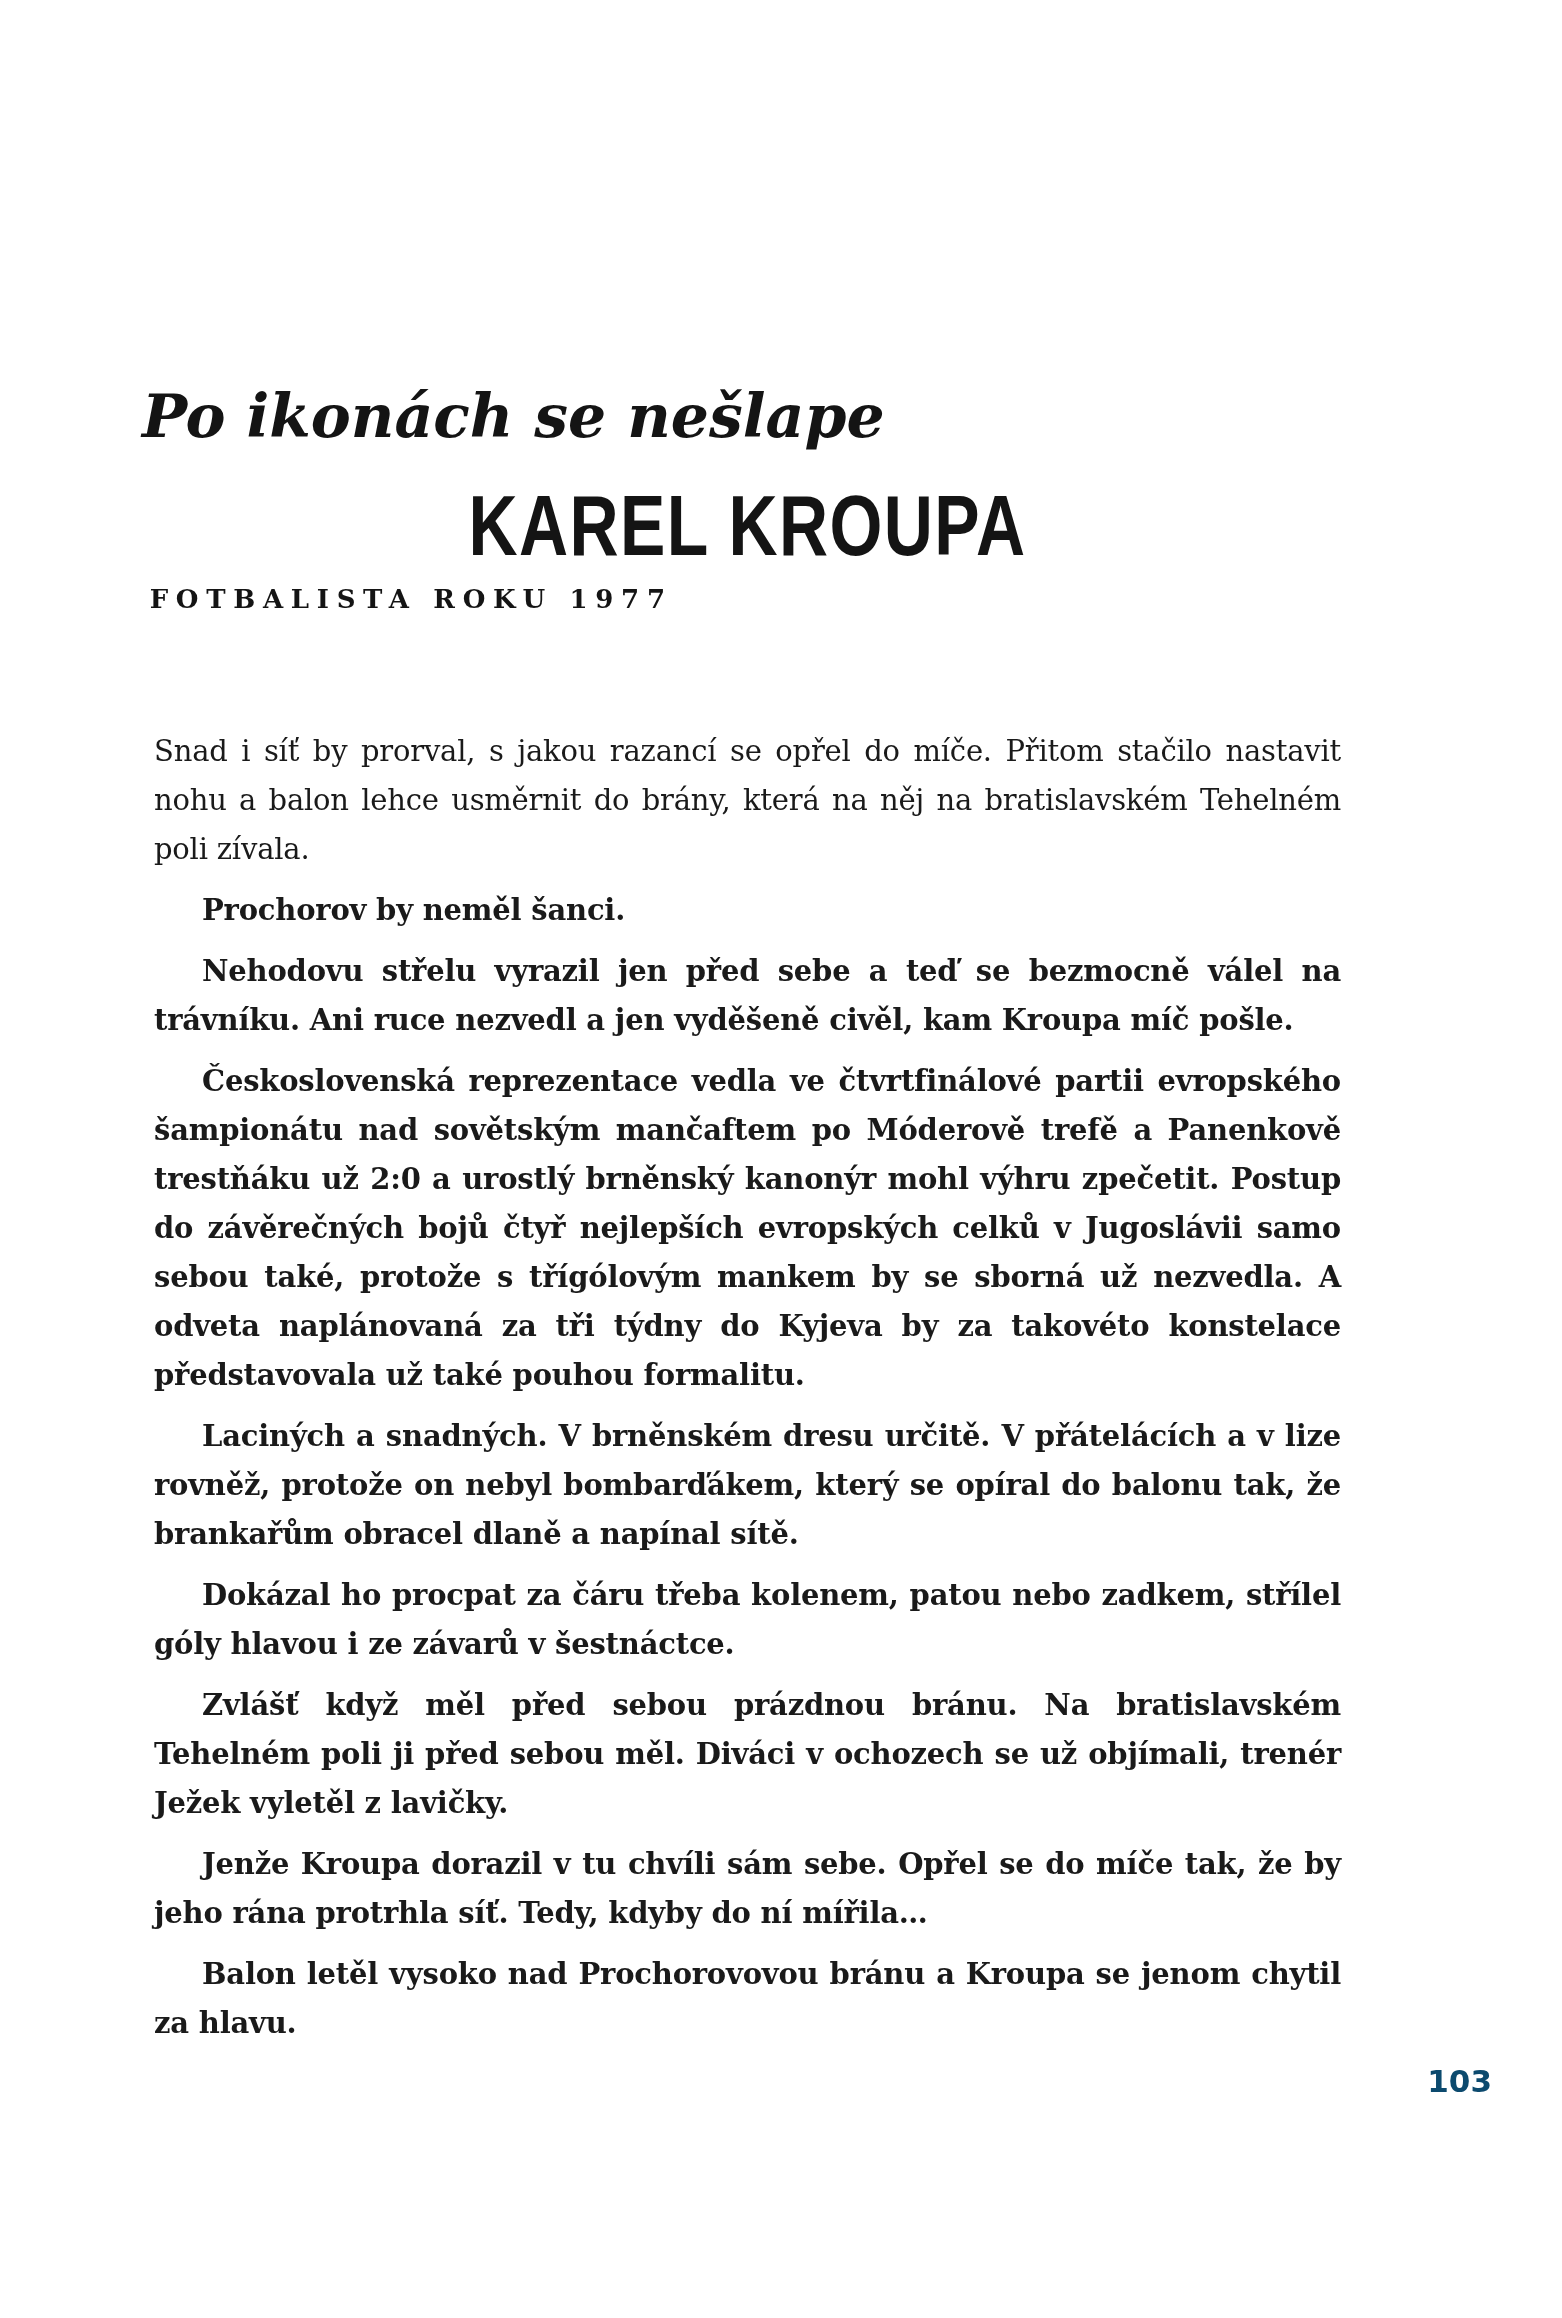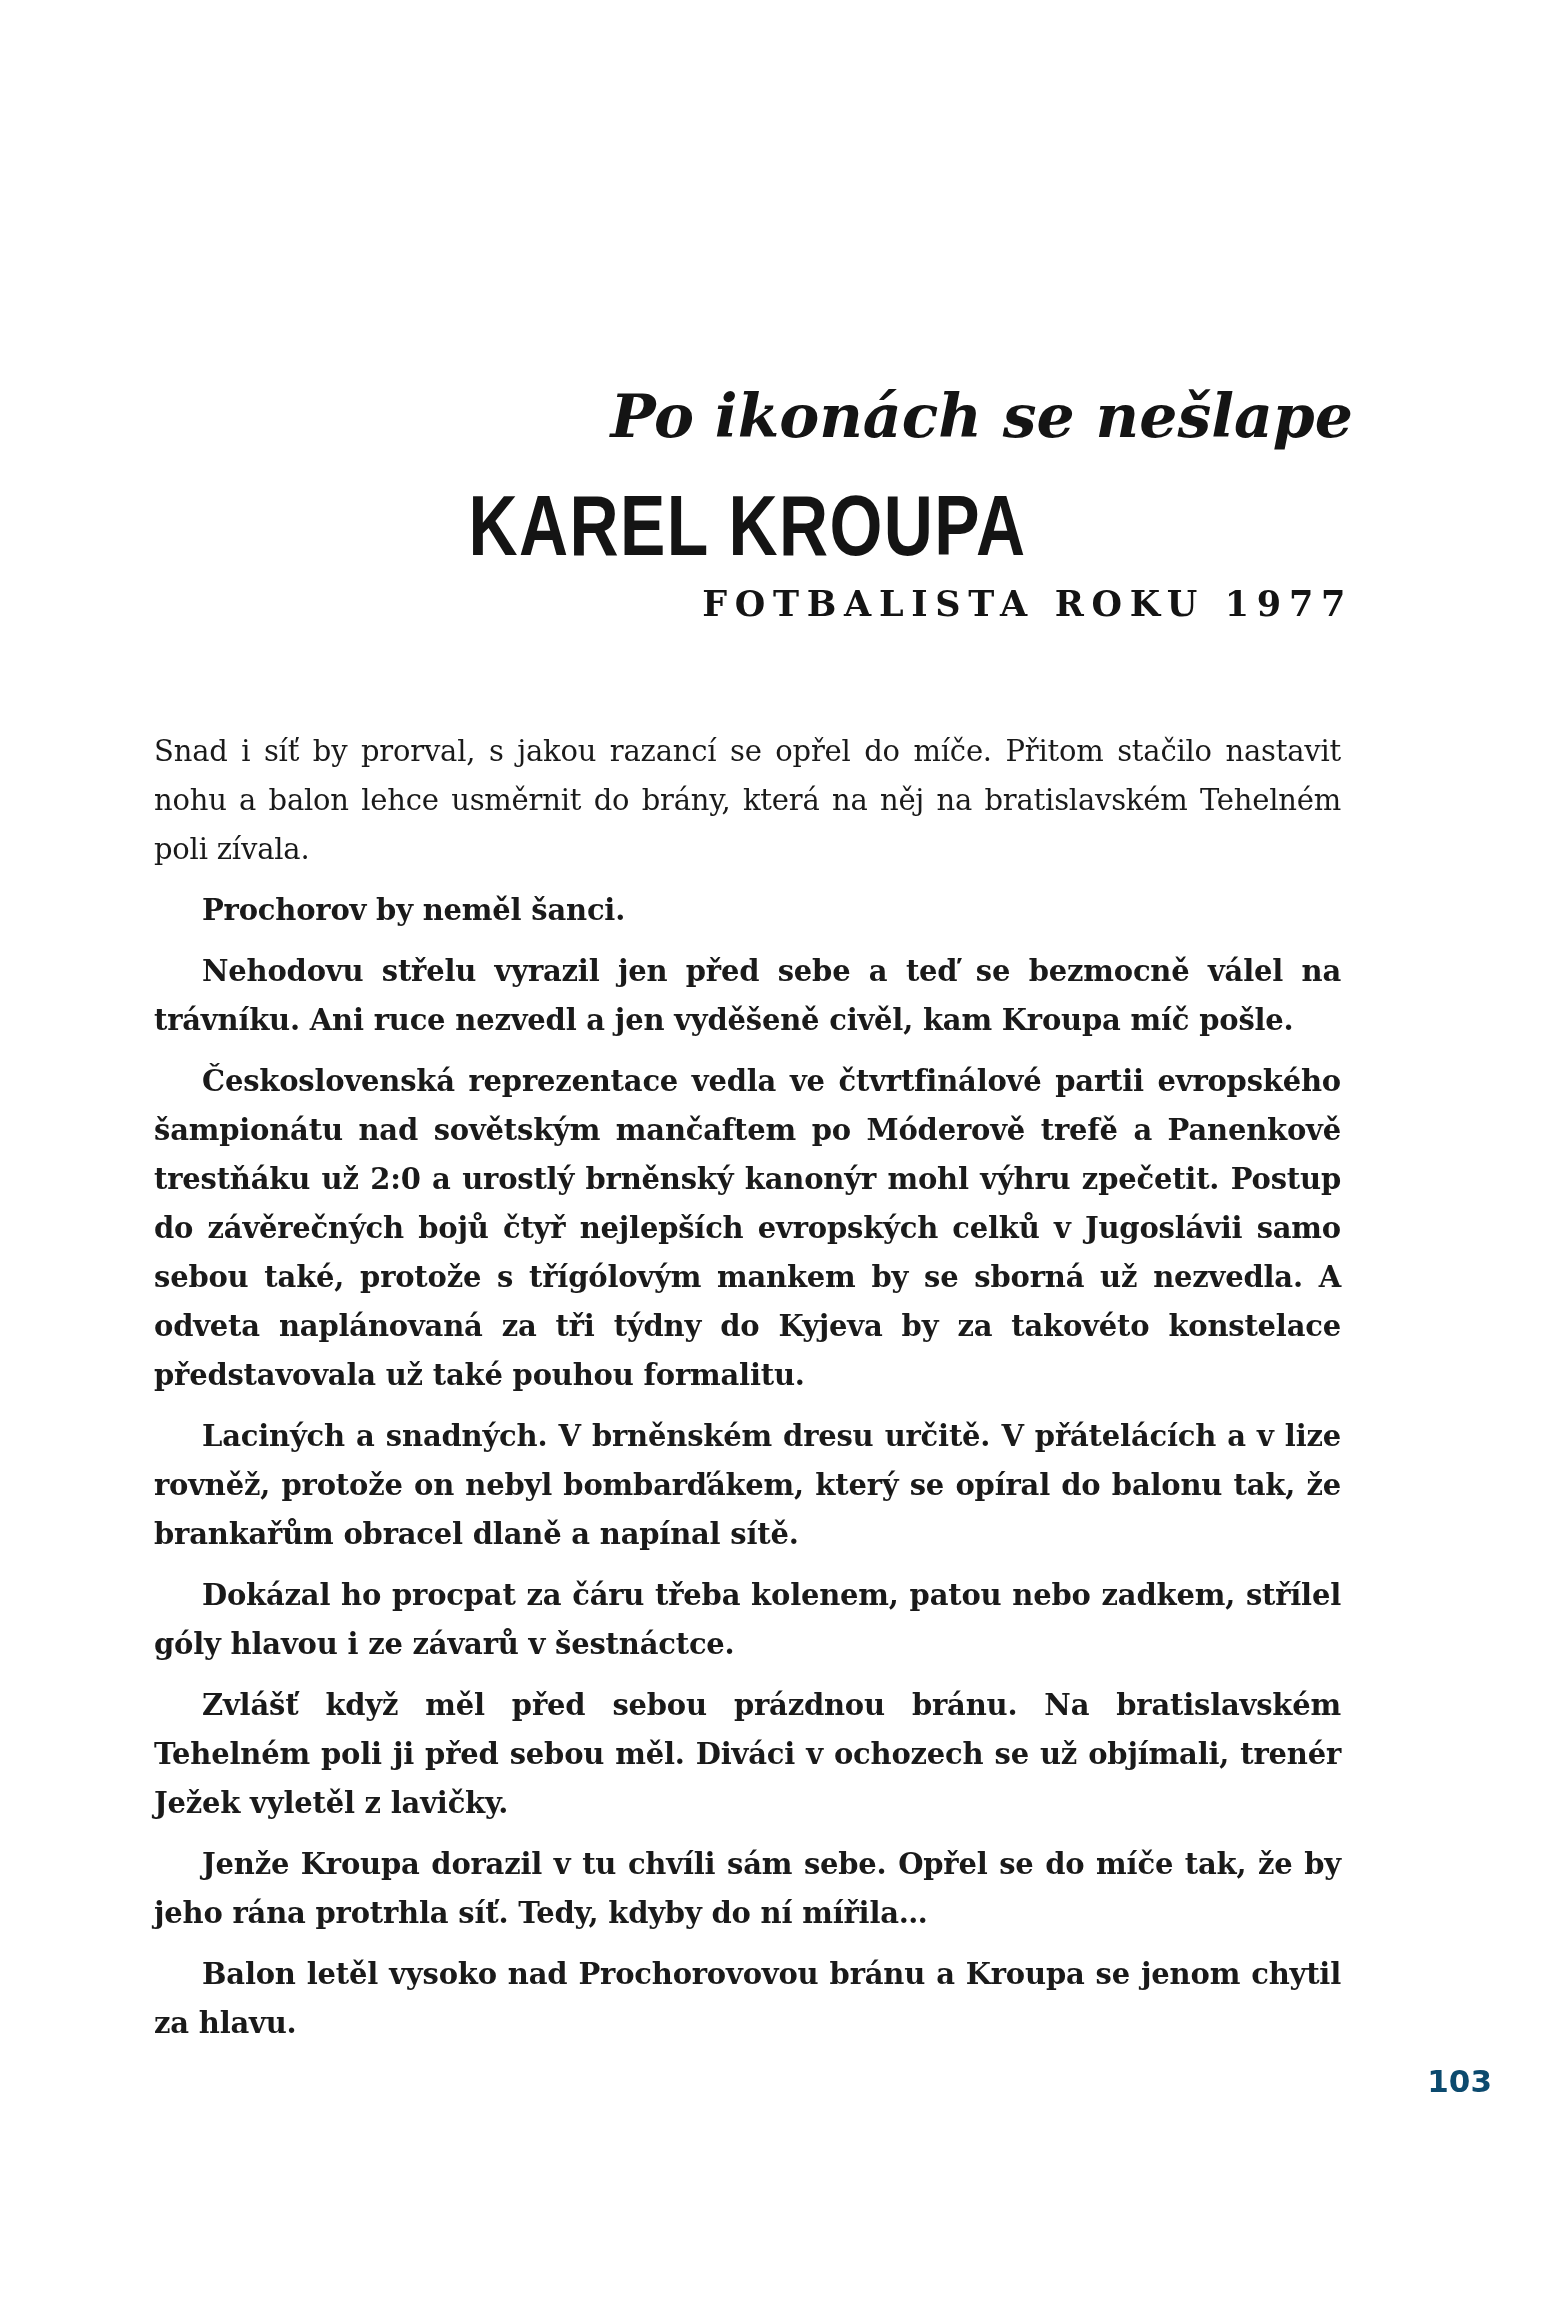--- a/index.html
+++ b/index.html
@@ -18,21 +18,21 @@
     position: absolute;
     inset: 0;
     background: #ffffff;
   }
   .chapter-title {
     position: absolute;
     left: 142px;
     width: 1211px;
     top: 382px;
     margin: 0;
-    text-align: right;
+    text-align: left;
     font-family: "DejaVu Serif", serif;
     font-style: italic;
     font-weight: bold;
     font-size: 60px;
     line-height: 1.15;
     color: #141414;
     letter-spacing: 0px;
   }
   .player-name {
     position: absolute;
@@ -50,24 +50,24 @@
     transform-origin: 50% 50%;
     letter-spacing: 1.7px;
     white-space: nowrap;
   }
   .chapter-subtitle {
     position: absolute;
     left: 142px;
     width: 1211px;
     top: 586px;
     margin: 0;
-    text-align: right;
+    text-align: left;
     font-family: "DejaVu Serif", serif;
     font-weight: bold;
-    font-size: 35px;
+    font-size: 26px;
     line-height: 1.0;
     color: #141414;
     letter-spacing: 7.7px;
     text-indent: 7.7px; 
   }
   .body-text {
     position: absolute;
     left: 142px;
     top: 715px;
     width: 1211px;

